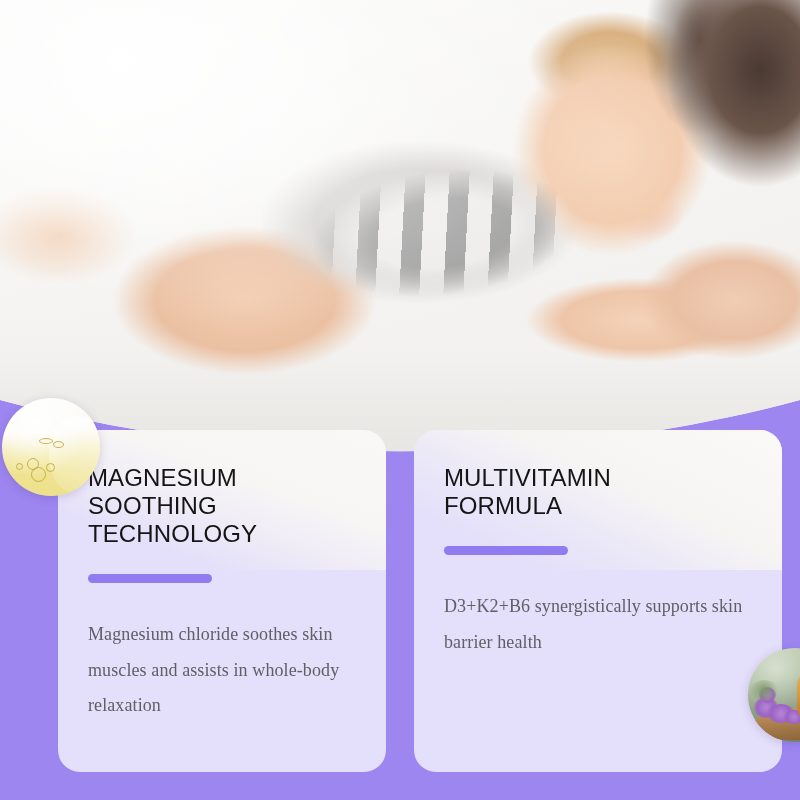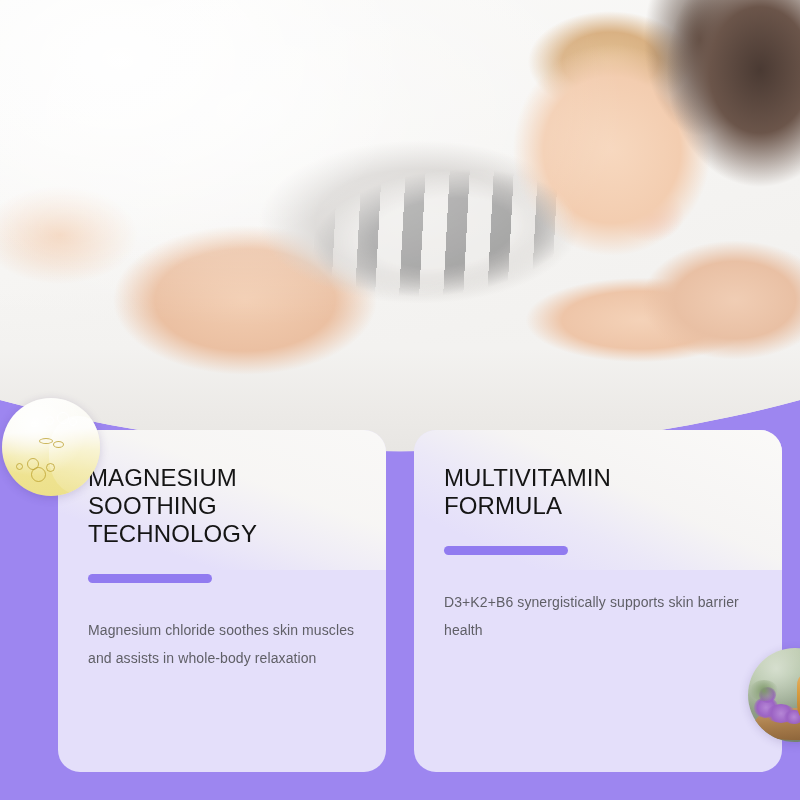--- a/index.html
+++ b/index.html
@@ -131,24 +131,25 @@
   .accent-bar {
     margin-top: 26px;
     width: 124px;
     height: 9px;
     border-radius: 6px;
     background: #917bf0;
   }
 
   .card-body {
     margin-top: 34px;
-    font-size: 14px;
+    font-size: 18px;
     line-height: 1.98;
     color: #5f5f66;
     letter-spacing: 0.1px;
+    font-family: Liberation Serif, serif;
   }
   .card-right .card-body { margin-top: 34px; }
 
   
   .badge {
     position: absolute;
     border-radius: 50%;
     overflow: hidden;
     box-shadow: 0 2px 10px rgba(60,40,110,0.18);
   }

